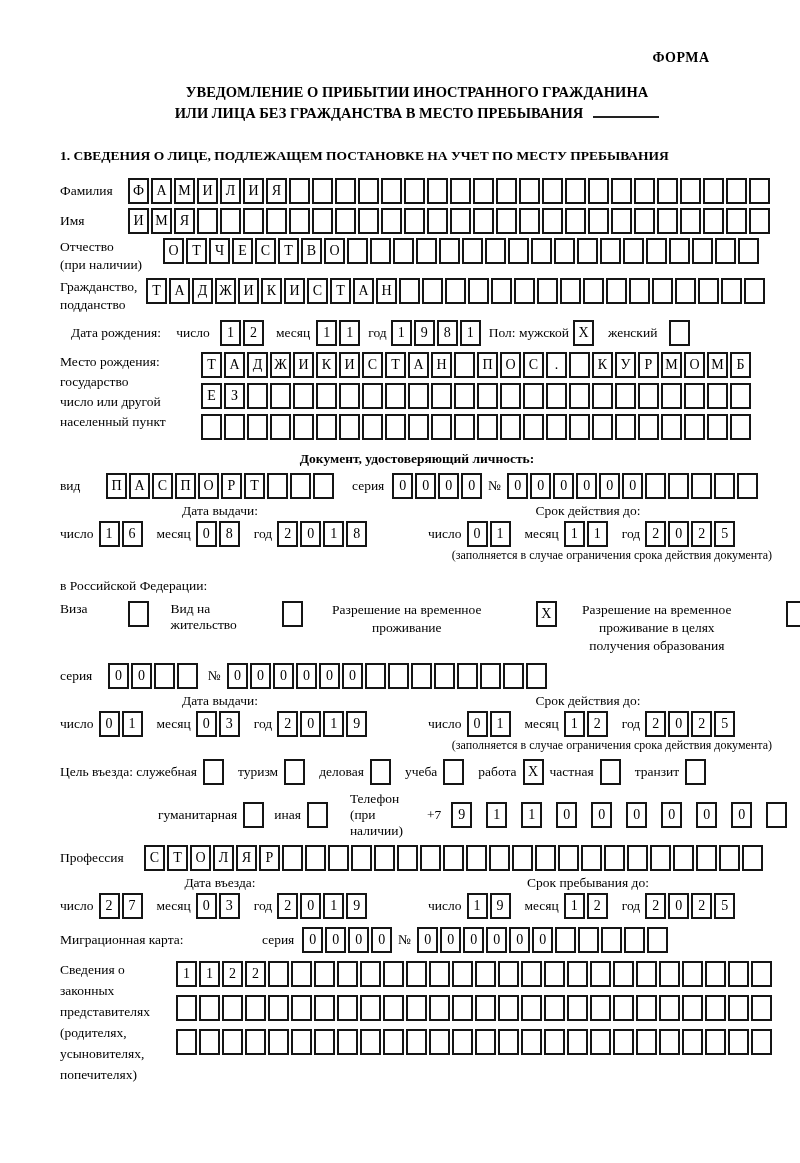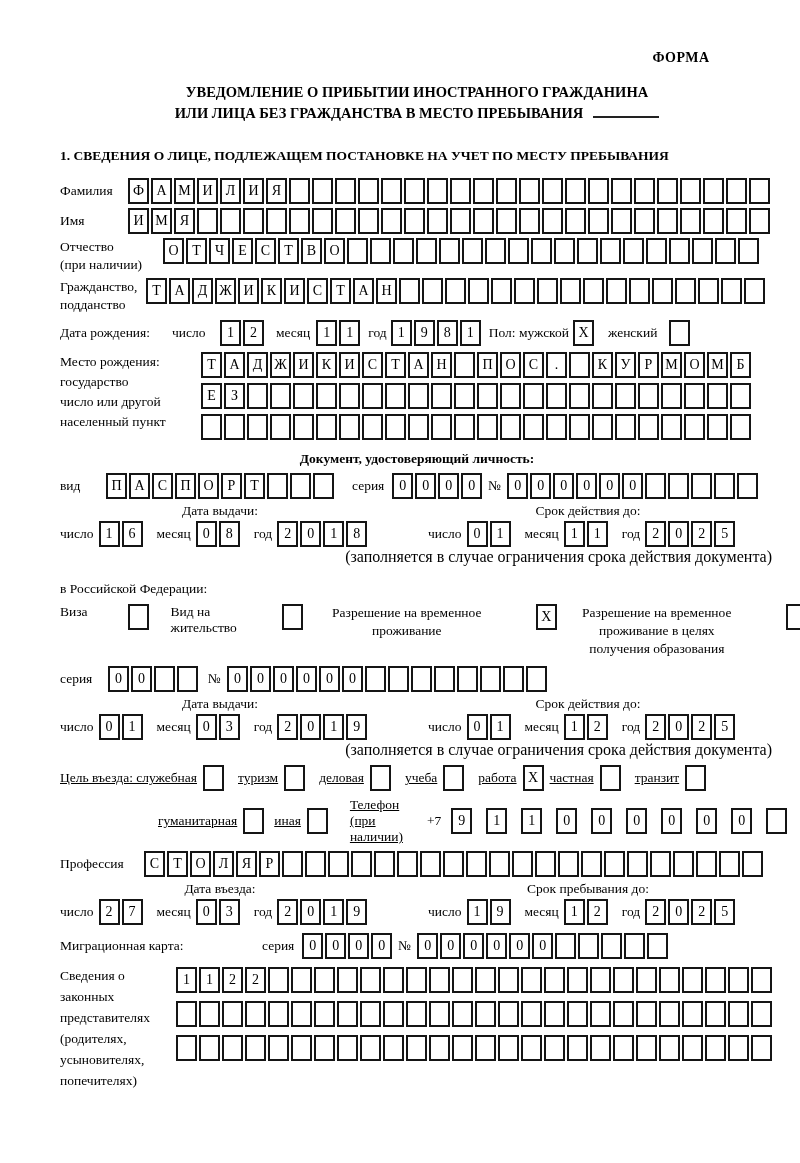--- a/index.html
+++ b/index.html
@@ -38,33 +38,33 @@
   .dochead{text-align:center;font-weight:bold;margin:6px 0 6px 0;}
 
   
   .dates{display:flex;margin-top:2px;}
   .dcol1{width:368px;flex:none;}
   .dcol2{flex:1;}
   .dhead{text-align:center;width:320px;margin-bottom:2px;font-family:Liberation Serif, serif;}
   .dgrp{display:flex;align-items:center;}
   .dgrp .w{margin-right:5px;}
   .dgrp .g{margin-left:12px;margin-right:5px;}
-  .note{font-size:16px;text-align:right;padding-right:2px;margin:1px 0 6px 0;}
+  .note{font-size:12px;text-align:right;padding-right:2px;margin:1px 0 6px 0;}
 
   .plain{line-height:22px;}
 
   
   .visarow{display:flex;align-items:flex-start;margin:4px 0 8px 0;}
   .visarow .opt{display:flex;align-items:flex-start;gap:37px;}
   .ctr{text-align:center;line-height:18px;}
   .visarow .cell{margin-left:8px;}
 
   
   .purow{display:flex;align-items:center;margin-bottom:6px;}
-  .purow .t{margin-right:6px;text-decoration:underline;}
+  .purow .t{margin-right:6px;}
   .purow .cell{margin-right:14px;}
   .purow .cell:last-child{margin-right:0;}
 
   .indent{margin-left:98px;}
   .phonecells{display:flex;margin-left:10px;}
 </style>
 </head>
 <body>
 
 <div class="page">
@@ -210,21 +210,21 @@
         <span class="cell"></span>
         <span class="cell"></span>
         <span class="cell"></span>
         <span class="cell"></span>
         <span class="cell"></span>
         <span class="cell"></span>
         <span class="cell"></span>
       </span>
   </div>
 
-  <div class="crow" style="margin-top:6px;">
+  <div class="crow" style="margin-top:6px;text-align:center;">
     <span class="lab" style="width:112px">Дата рождения:</span>
     <span class="sp" style="width:42px">число</span>
     <span class="cells" style="margin:0 10px 0 6px">
         <span class="cell">1</span>
         <span class="cell">2</span>
       </span>
     <span>месяц</span>
     <span class="cells" style="margin:0 6px 0 6px">
         <span class="cell">1</span>
         <span class="cell">1</span>

